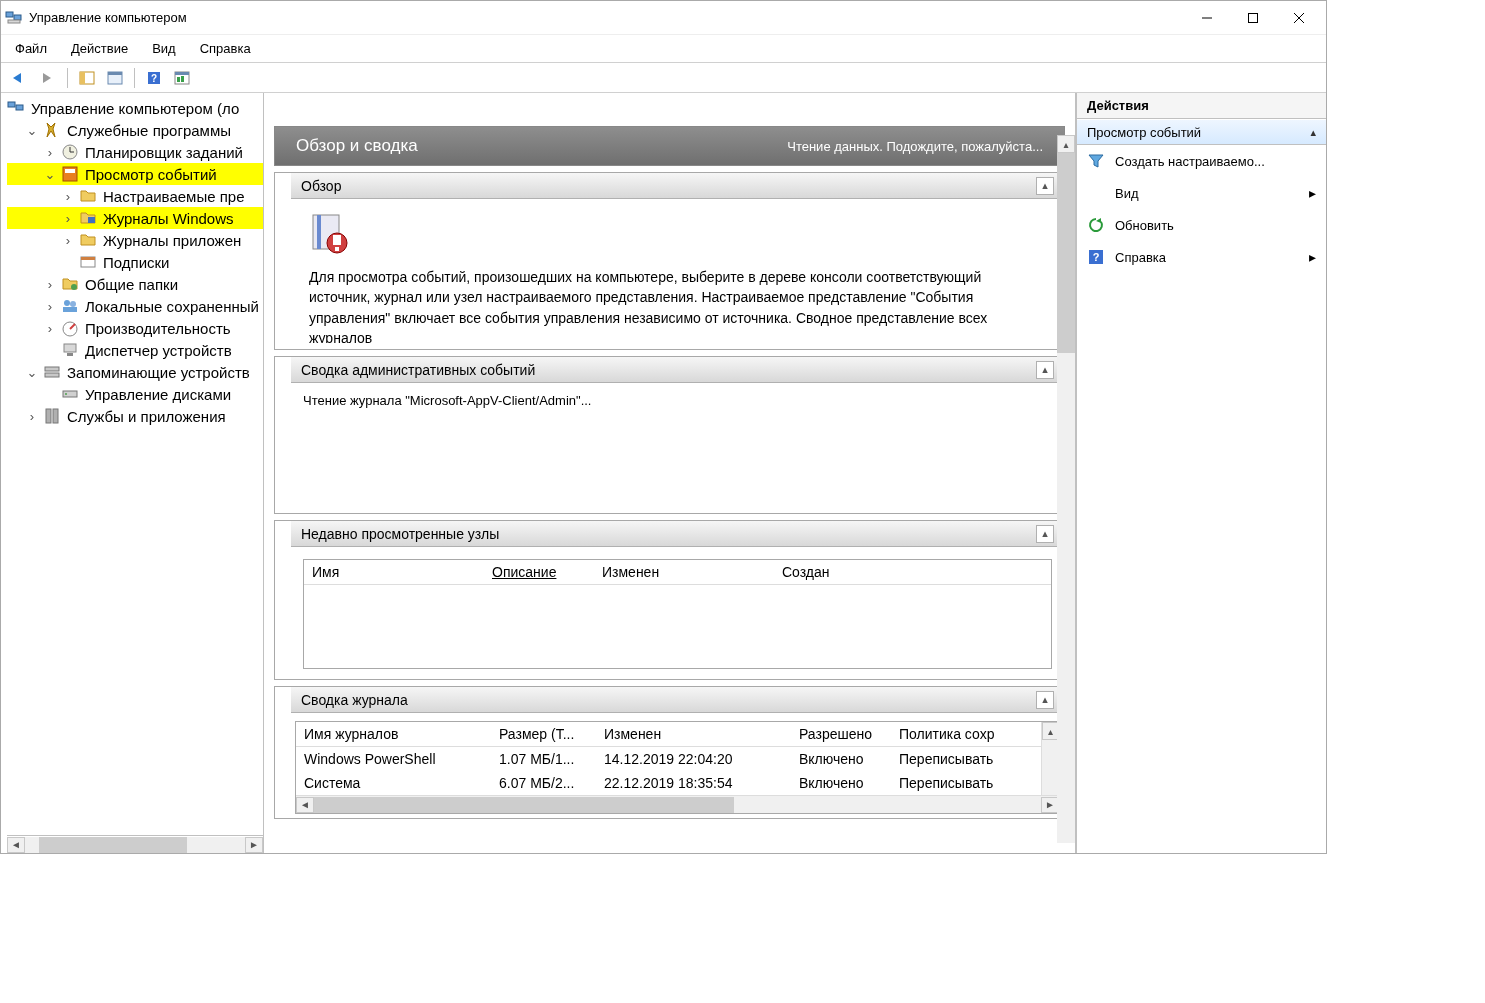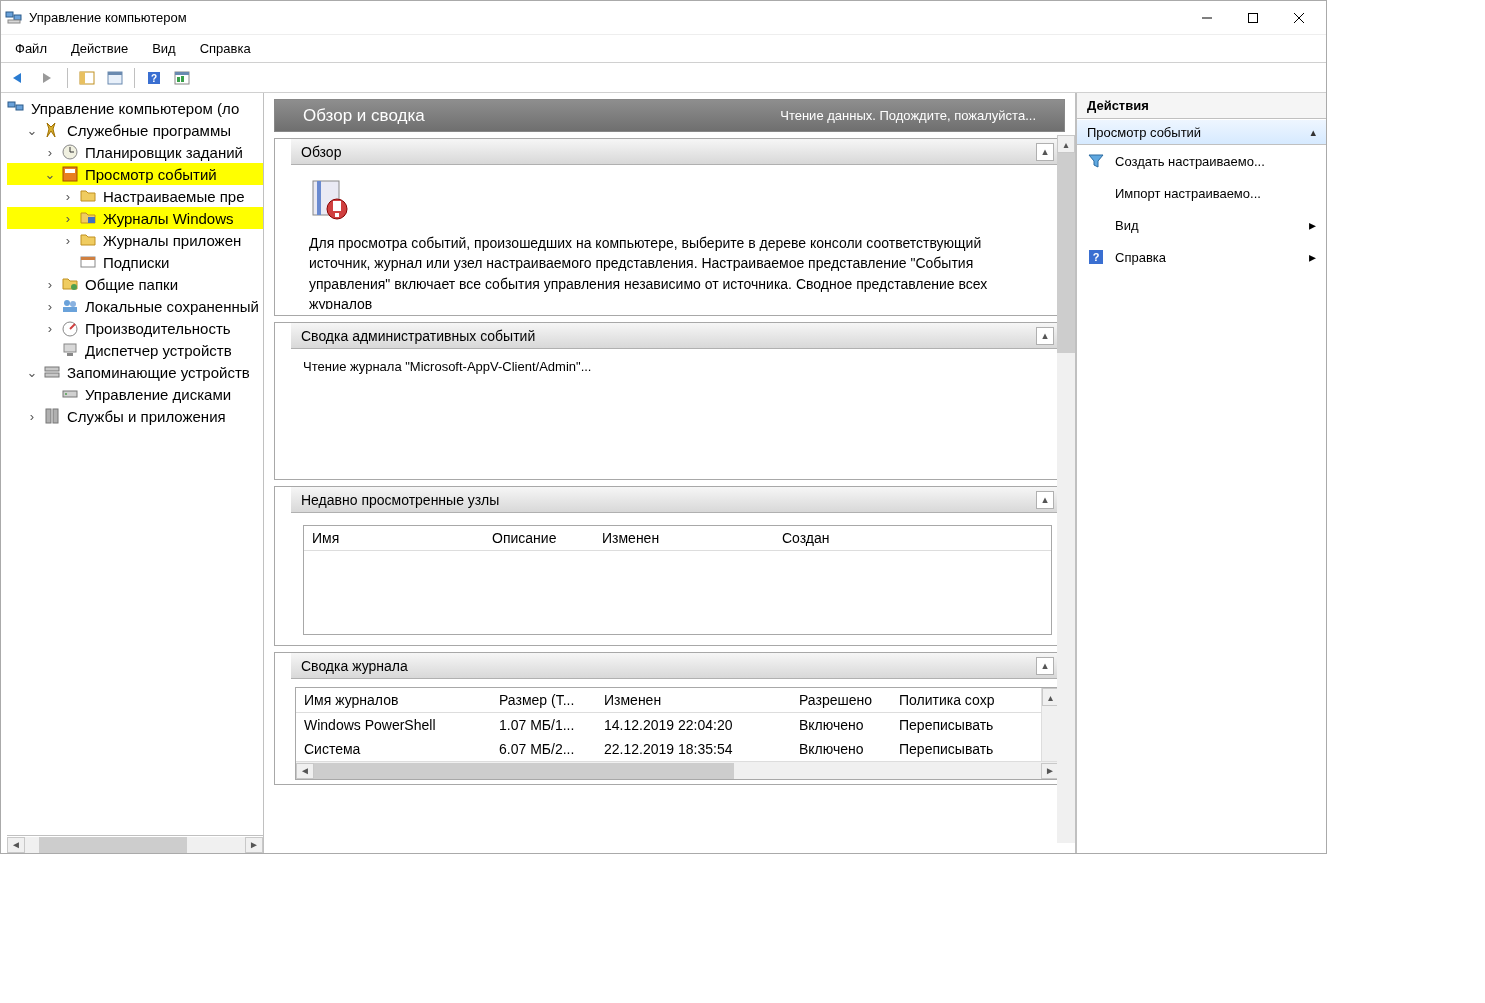--- a/index.html
+++ b/index.html
@@ -30,34 +30,34 @@
   .exp { width:14px; text-align:center; color:#555; font-size:13px; user-select:none;}
   .ticon { width:18px; height:18px; display:inline-flex; align-items:center; justify-content:center;}
   .label { font-size:15px; padding:1px 2px;}
   .hl { background:#ffff00;}
   .d1 {padding-left:0;} .d2{padding-left:18px;} .d3{padding-left:36px;} .d4{padding-left:54px;}
   .tree-scroll { height:18px; display:flex; align-items:center; border-top:1px solid #c0c0c0;}
   .tree-scroll .arrow{width:18px;height:16px;background:#f0f0f0;border:1px solid #c8c8c8;display:flex;align-items:center;justify-content:center;font-size:10px;color:#555;}
   .tree-scroll .track{flex:1;height:16px;background:#f0f0f0;position:relative;}
   .tree-scroll .thumb{position:absolute;left:14px;top:0;height:16px;width:148px;background:#cdcdcd;}
   
-  .overview-header { height:33px; background:linear-gradient(#8e8e8e,#6f6f6f); color:#fff; display:flex; align-items:center; padding:0 28px; font-size:17px; border:1px solid #888;}
+  .overview-header { height:40px; background:linear-gradient(#8e8e8e,#6f6f6f); color:#fff; display:flex; align-items:center; padding:0 21px; font-size:17px; border:1px solid #888;margin-top:27px;}
   .overview-header .status { margin-left:auto; font-size:13px;}
   .section { margin-top:6px; border:1px solid #a8a8a8;padding-left:16px;}
   .sec-head { height:26px; background:linear-gradient(#f6f6f6,#d8d8d8); display:flex; align-items:center; padding:0 10px; font-size:14px; border-bottom:1px solid #b0b0b0;}
   .sec-head .chev { margin-left:auto; width:18px; height:18px; border:1px solid #b0b0b0; background:#fff; display:flex; align-items:center; justify-content:center; font-size:11px; color:#555;}
   .sec-body { padding:10px 12px; font-size:13px; background:#fff;}
   .overview-body { display:flex; align-items:flex-start; gap:12px; padding:14px 18px 6px; background:#fff; position:relative;flex-direction:column;}
   .overview-body .ev-icon{width:42px;height:42px;}
   .overview-body .text{font-size:14px; line-height:1.45; max-height:76px; overflow:hidden;}
   .inner-table { border:1px solid #a8a8a8; margin:2px 0 0;}
   .th-row, .td-row { display:flex; font-size:14px;}
   .th-row div, .td-row div { padding:4px 8px;}
   .th-row { border-bottom:1px solid #ddd;}
-  .col-name{width:180px;} .col-desc{width:110px;} .col-mod{width:180px;} .col-cre{width:180px;}
+  .col-name{width:180px;} .col-desc{width:110px;text-decoration:underline;} .col-mod{width:180px;} .col-cre{width:180px;}
   .lcol-name{width:195px;} .lcol-size{width:105px;} .lcol-mod{width:195px;} .lcol-allow{width:100px;} .lcol-pol{width:120px;}
   .log-body{border:1px solid #a8a8a8; position:relative;}
   .log-body .rows{overflow:hidden;}
   .log-body .vscroll{position:absolute;right:0;top:0;bottom:18px;width:18px;background:#f0f0f0;border-left:1px solid #ddd;}
   .log-body .vscroll .varrow{height:18px;display:flex;align-items:center;justify-content:center;font-size:10px;color:#555;background:#f0f0f0;border:1px solid #c8c8c8;}
   .hscroll{height:18px;background:#f0f0f0;display:flex;align-items:center;border-top:1px solid #ddd;}
   .hscroll .harrow{width:18px;height:16px;display:flex;align-items:center;justify-content:center;font-size:10px;color:#555;background:#f0f0f0;border:1px solid #c8c8c8;}
   .hscroll .htrack{flex:1;height:16px;background:#f0f0f0;position:relative;}
   .hscroll .hthumb{position:absolute;left:0;top:0;height:16px;width:420px;background:#cdcdcd;}
   
@@ -426,26 +426,31 @@
       <div class="action-item">
         <span class="aicon">
             <svg viewBox="0 0 18 18">
               <path d="M2 3h14l-5 6v6l-4-2V9z" fill="#60a8e0" stroke="#2a6aa0"></path>
             </svg>
           </span>
         <span>Создать настраиваемо...</span>
       </div>
       <div class="action-item">
         <span class="aicon"></span>
-        <span>Импорт настраиваемо...</span>
-      </div>
-      <div class="action-item">
-        <span class="aicon"></span>
         <span>Вид</span>
         <span class="arrow-r">▸</span>
+      </div>
+      <div class="action-item">
+        <span class="aicon">
+            <svg viewBox="0 0 18 18">
+              <path d="M9 3a6 6 0 1 0 5 2.7" fill="none" stroke="#2a9a3a" stroke-width="2"></path>
+              <polygon points="14,2 14,7 9,5" fill="#2a9a3a"></polygon>
+            </svg>
+          </span>
+        <span>Обновить</span>
       </div>
       <div class="action-item">
         <span class="aicon">
             <svg viewBox="0 0 18 18">
               <rect x="2" y="2" width="14" height="14" fill="#3a6fd1"></rect>
               <text x="9" y="13" font-size="11" fill="#fff" text-anchor="middle" font-weight="bold">?</text>
             </svg>
           </span>
         <span>Справка</span>
         <span class="arrow-r">▸</span>

